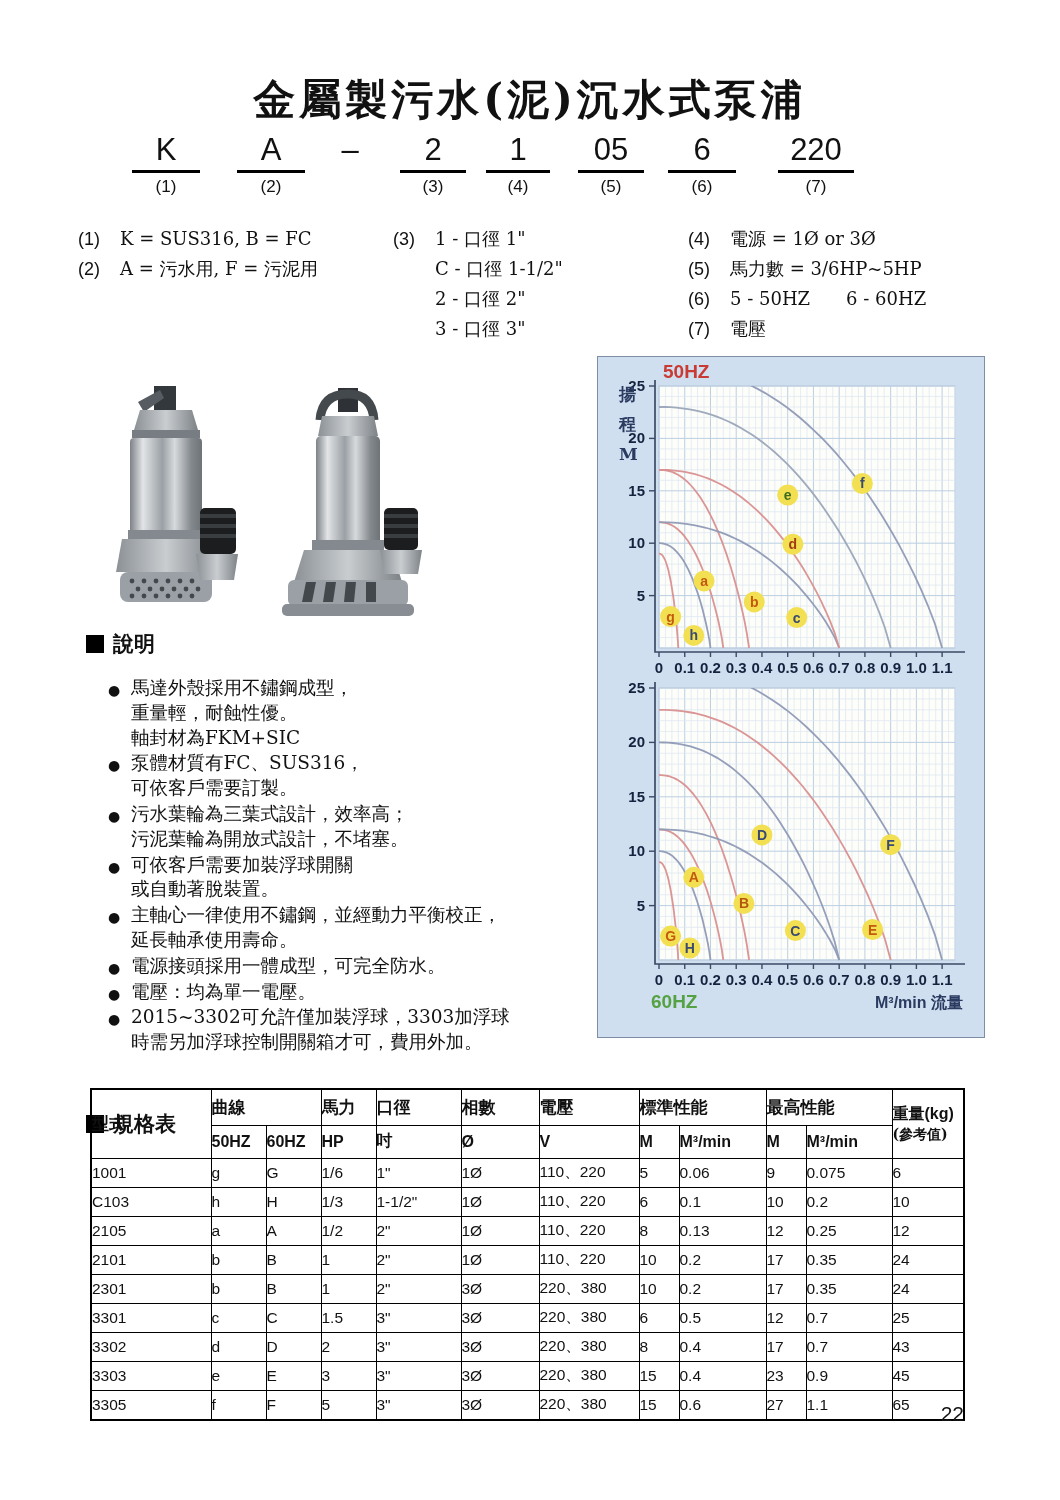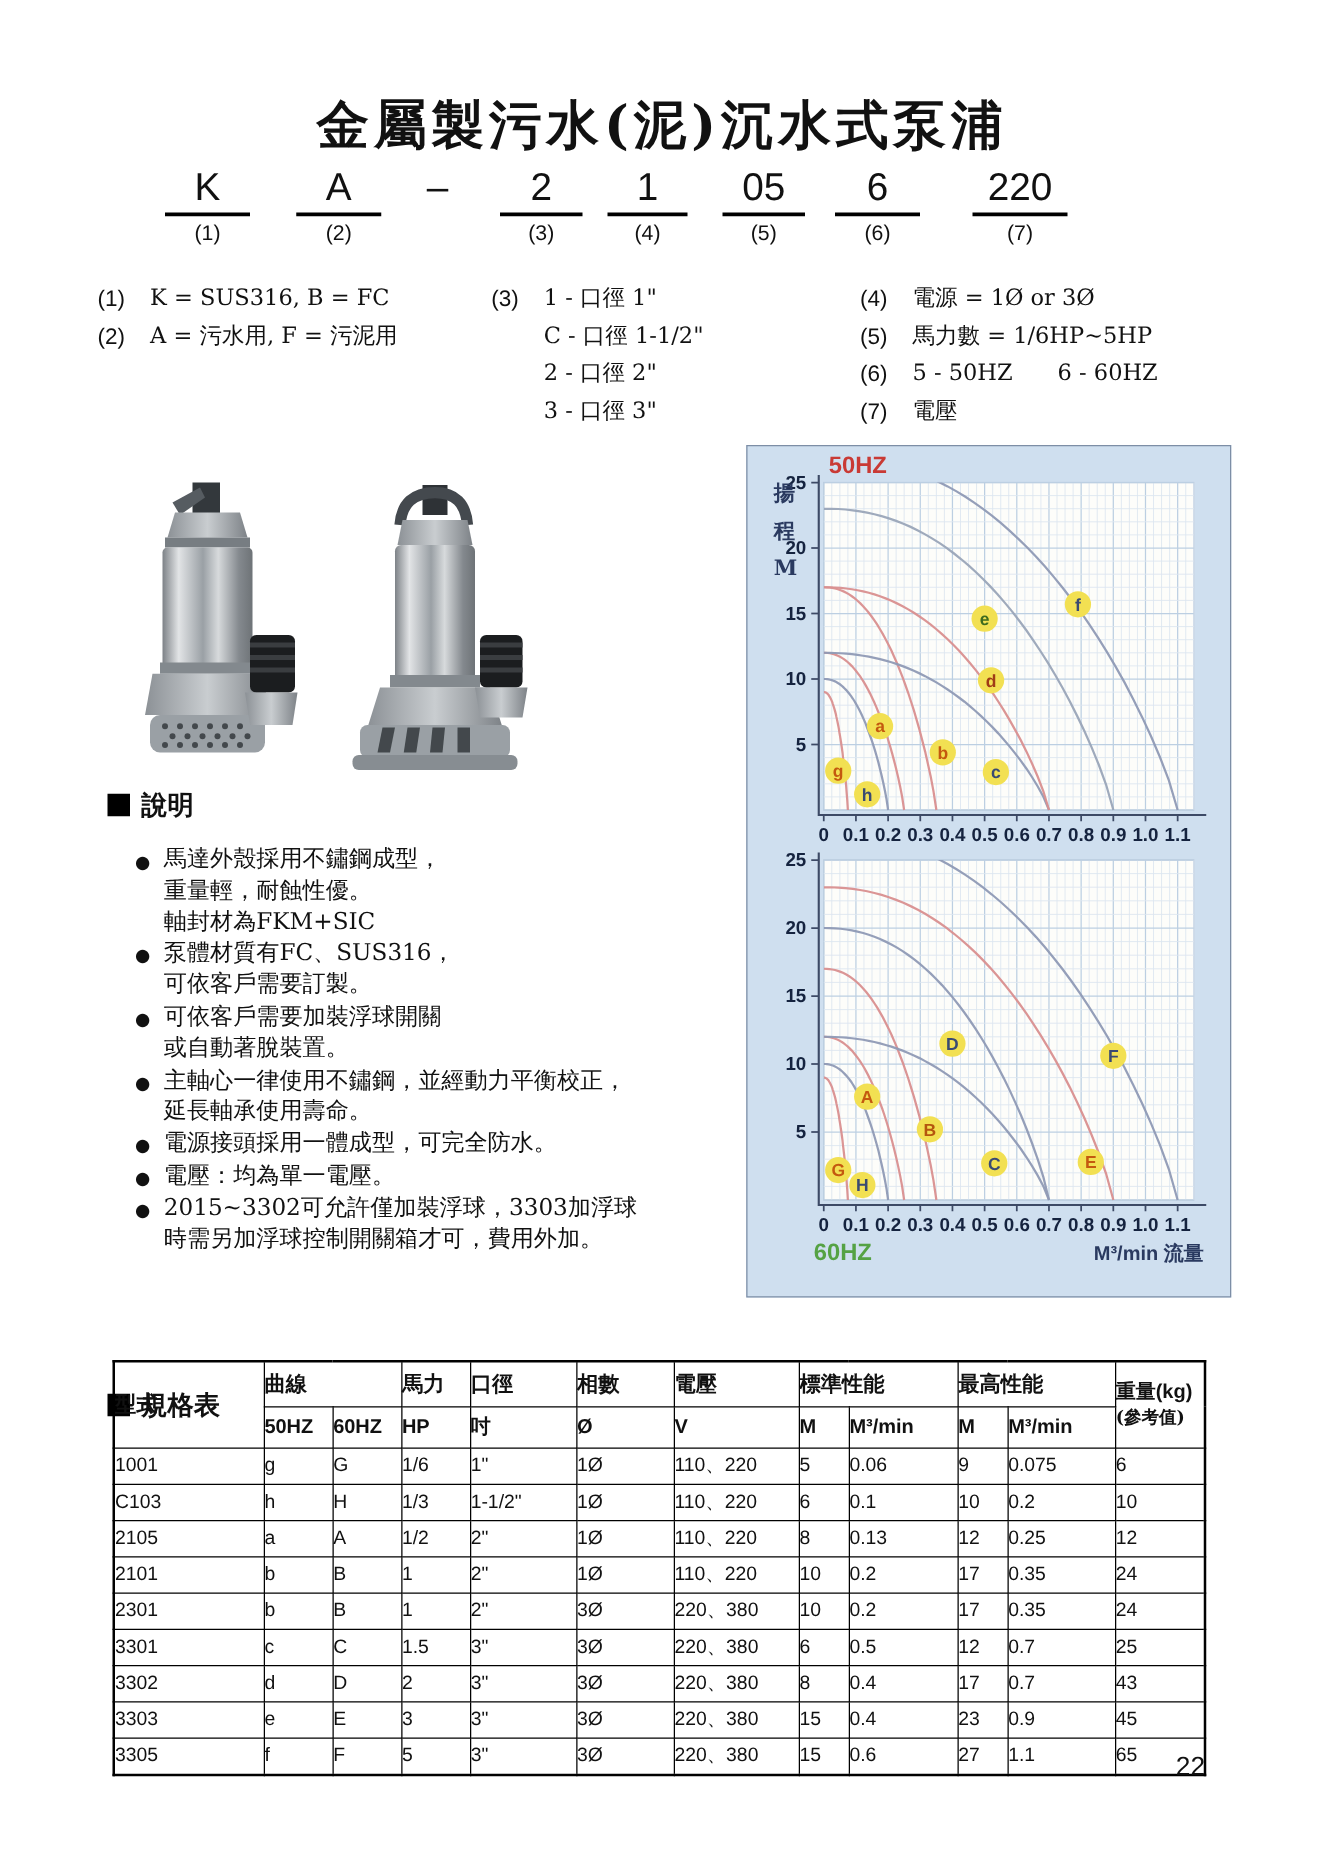--- a/index.html
+++ b/index.html
@@ -121,21 +121,21 @@
         <span class="kai">3 - 口徑 3"</span>
       </div>
     </div>
   <div class="legend" style="left:688px;" id="legend-col3">
       <div class="legend-line">
         <span class="num">(4)</span>
         <span class="kai">電源 = 1Ø or 3Ø</span>
       </div>
       <div class="legend-line">
         <span class="num">(5)</span>
-        <span class="kai">馬力數 = 1/6HP~5HP</span>
+        <span class="kai">馬力數 = 3/6HP~5HP</span>
       </div>
       <div class="legend-line">
         <span class="num">(6)</span>
         <span class="kai">5 - 50HZ　　6 - 60HZ</span>
       </div>
       <div class="legend-line">
         <span class="num">(7)</span>
         <span class="kai">電壓</span>
       </div>
     </div>
@@ -514,20 +514,24 @@
       <li>
         <div>馬達外殼採用不鏽鋼成型，</div>
         <div>重量輕，耐蝕性優。</div>
         <div>軸封材為FKM+SIC</div>
       </li>
       <li>
         <div>泵體材質有FC、SUS316，</div>
         <div>可依客戶需要訂製。</div>
       </li>
       <li>
+        <div>污水葉輪為三葉式設計，效率高；</div>
+        <div>污泥葉輪為開放式設計，不堵塞。</div>
+      </li>
+      <li>
         <div>可依客戶需要加裝浮球開關</div>
         <div>或自動著脫裝置。</div>
       </li>
       <li>
         <div>主軸心一律使用不鏽鋼，並經動力平衡校正，</div>
         <div>延長軸承使用壽命。</div>
       </li>
       <li>
         <div>電源接頭採用一體成型，可完全防水。</div>
       </li>

